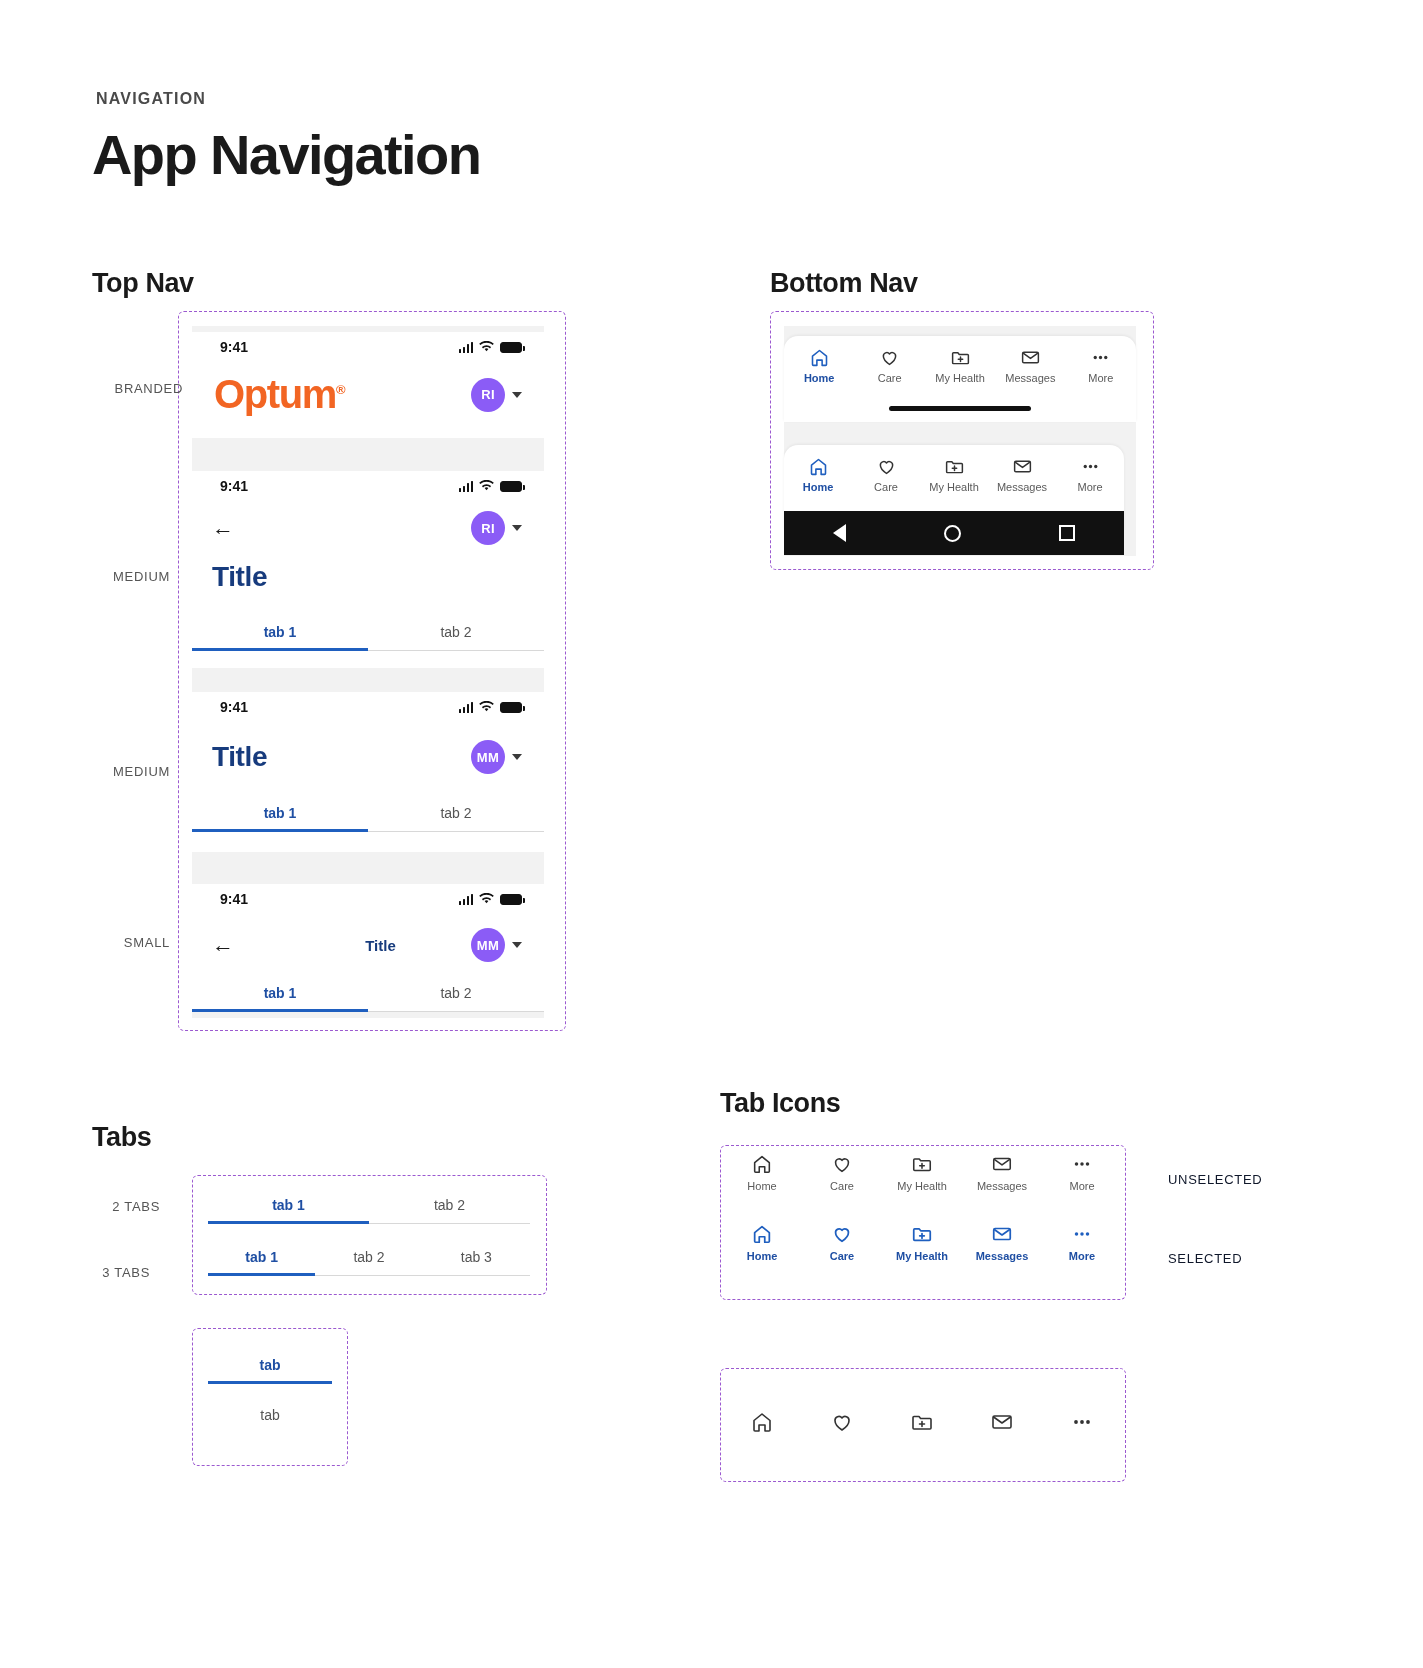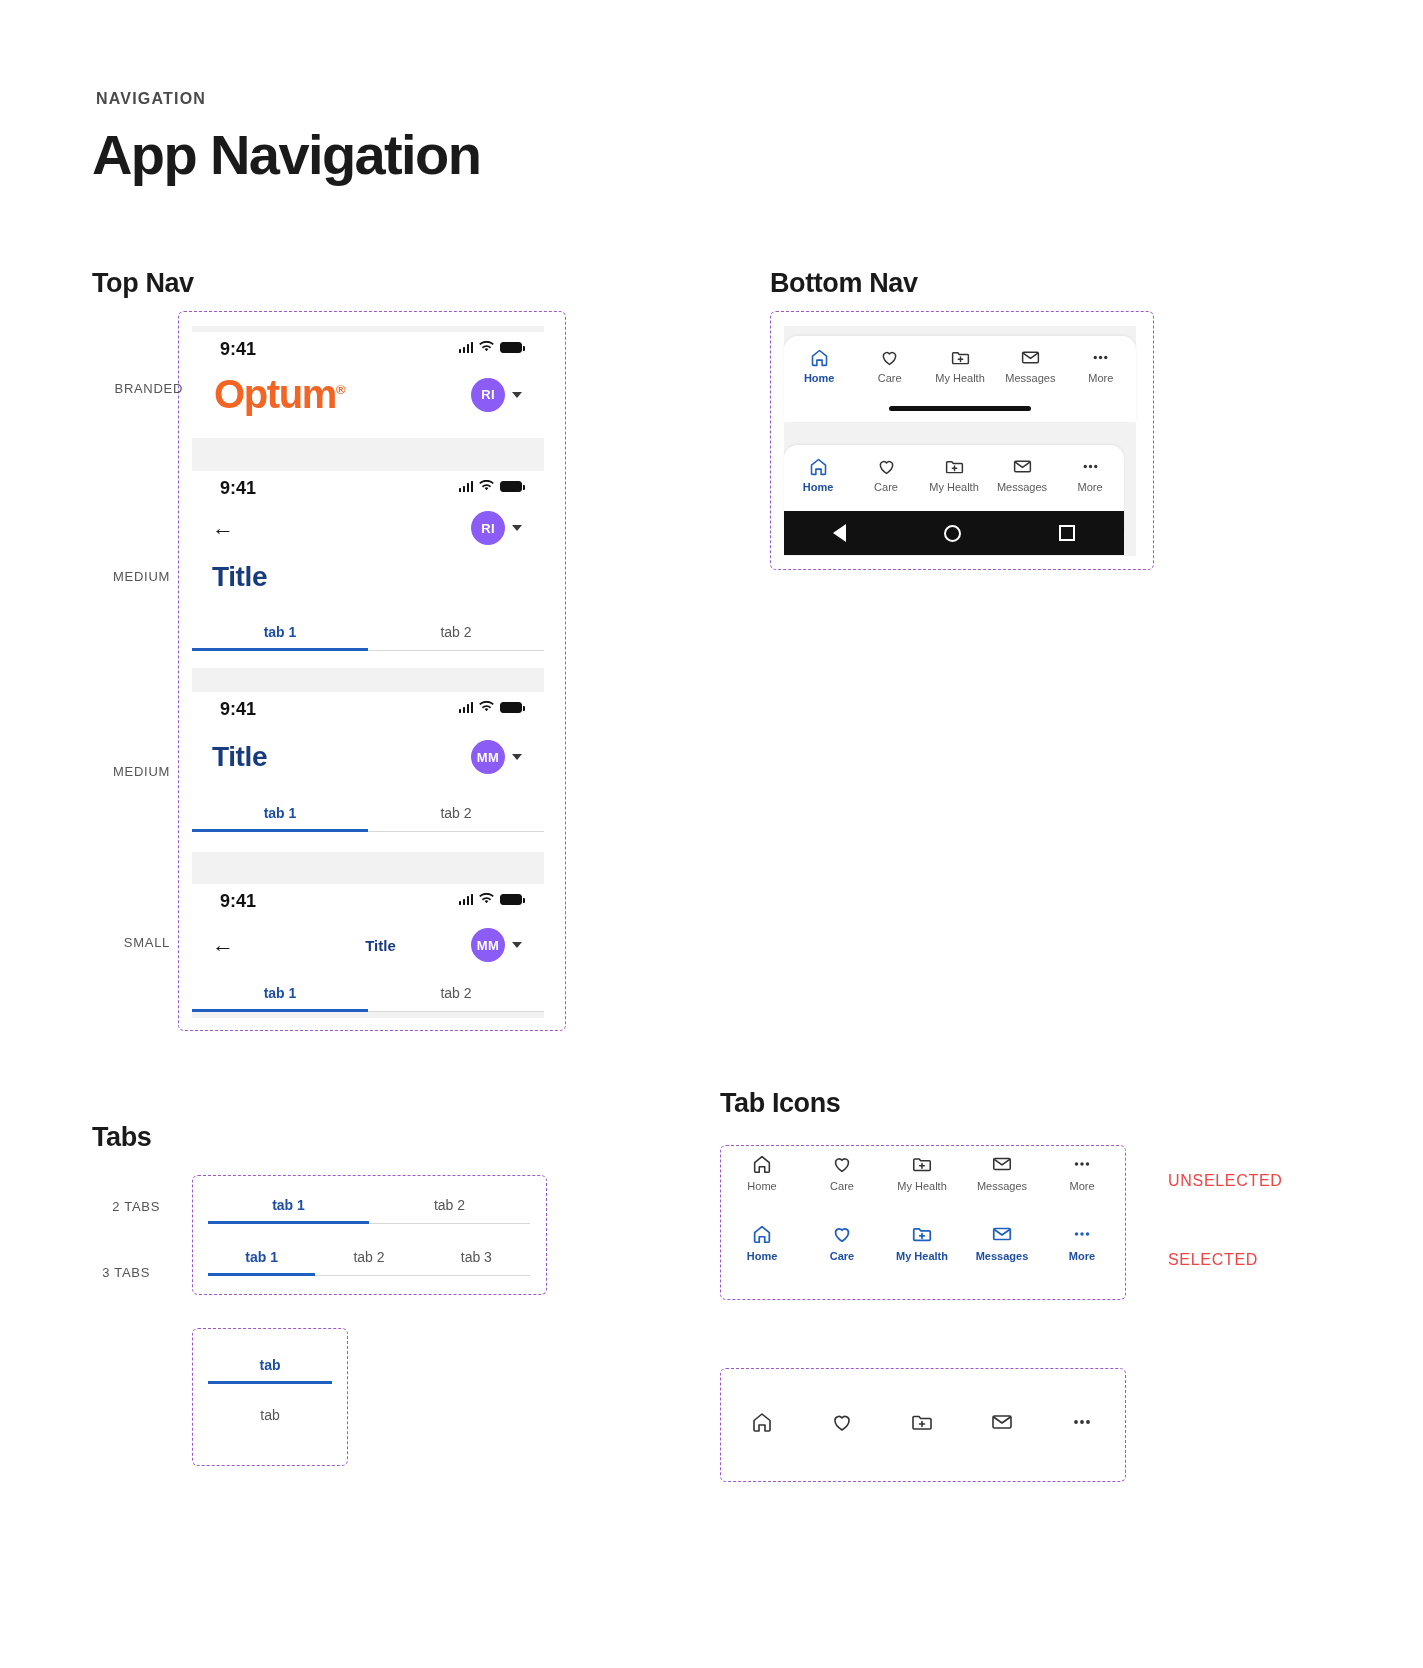--- a/index.html
+++ b/index.html
@@ -65,21 +65,21 @@
     overflow: hidden;
   }
 
   .statusbar {
     position: relative;
     height: 34px;
   }
   .sb-time {
     position: absolute;
     left: 28px; top: 7px;
-    font-size: 18px;
+    font-size: 14px;
     font-weight: 600;
     color: #111;
   }
   .sb-icons {
     position: absolute;
     right: 22px; top: 9px;
     display: flex;
     align-items: flex-end;
     gap: 6px;
   }
@@ -248,23 +248,23 @@
     font-size: 11px;
     color: #5a5a5a;
     margin-top: 4px;
     display: block;
   }
   .icongrid.sel .cell .lbl { color: #1f4fa3; font-weight: 700; }
   .icongrid .cell .ic { height: 24px; display:flex; align-items:center; justify-content:center; }
 
   .side-label {
     position: absolute;
-    font-size: 16px;
+    font-size: 13px;
     letter-spacing: 0.7px;
-    color: #ef4444;
+    color: #0f172a;
   }
 
   
   .tabs-card {
     position: absolute;
     background: #fff;
   }
 
   svg { display: block; }
 </style>

